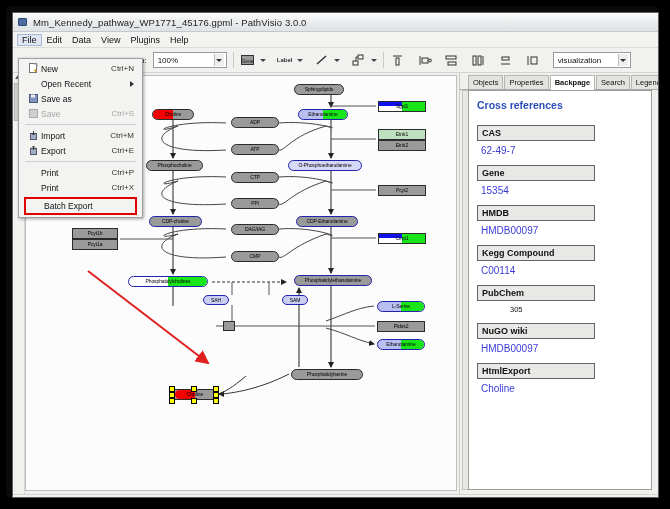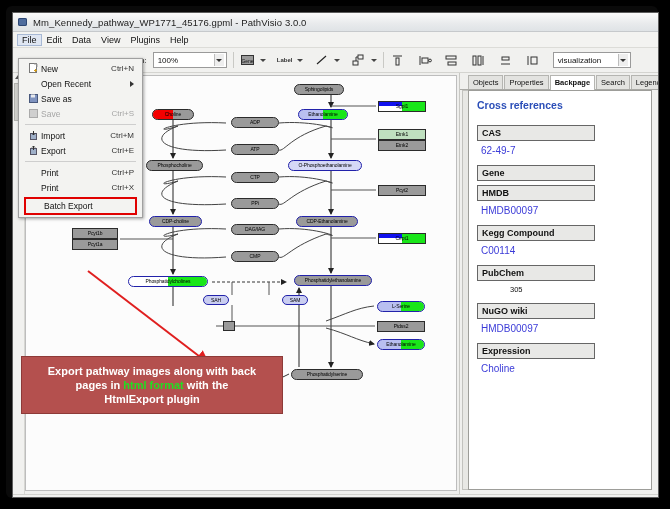--- a/index.html
+++ b/index.html
@@ -411,57 +411,53 @@
 
       <svg id="arrow-svg">
         <defs>
           <marker id="redah" markerWidth="7" markerHeight="7" refX="6" refY="3.5" orient="auto">
             <path d="M0,0 L7,3.5 L0,7 z" fill="#e01f1f"></path>
           </marker>
         </defs>
         <line x1="75" y1="198" x2="195" y2="290" stroke="#e01f1f" stroke-width="2" marker-end="url(#redah)"></line>
       </svg>
 
-      <div id="annot">
-        <div>Export pathway images along with back</div>
-        <div><span>pages in </span><span class="hl">html format</span><span> with the</span></div>
-        <div>HtmlExport plugin</div>
-      </div>
     </div>
 
     <div id="side">
       <div id="sidetabs">
         <div class="stab">Objects</div>
         <div class="stab">Properties</div>
         <div class="stab active">Backpage</div>
         <div class="stab">Search</div>
         <div class="stab">Legend</div>
       </div>
       <div id="sideleftbar"></div>
       <div id="sidebody">
         <div id="xref-title">Cross references</div>
 
         <div class="xr-head">CAS</div>
         <a class="xr-link">62-49-7</a>
 
         <div class="xr-head">Gene</div>
+        <a class="xr-link">15354</a>
 
         <div class="xr-head">HMDB</div>
         <a class="xr-link">HMDB00097</a>
 
         <div class="xr-head">Kegg Compound</div>
         <a class="xr-link">C00114</a>
 
         <div class="xr-head">PubChem</div>
         <span class="xr-plain">305</span>
 
         <div class="xr-head">NuGO wiki</div>
         <a class="xr-link">HMDB00097</a>
 
-        <div class="xr-head">Expression</div>
+        <div class="xr-head">HtmlExport</div>
         <a class="xr-link">Choline</a>
 
       </div>
     </div>
   </div>
 
   <div id="statusbar">
     <div id="status-inner">
       
       &nbsp;

